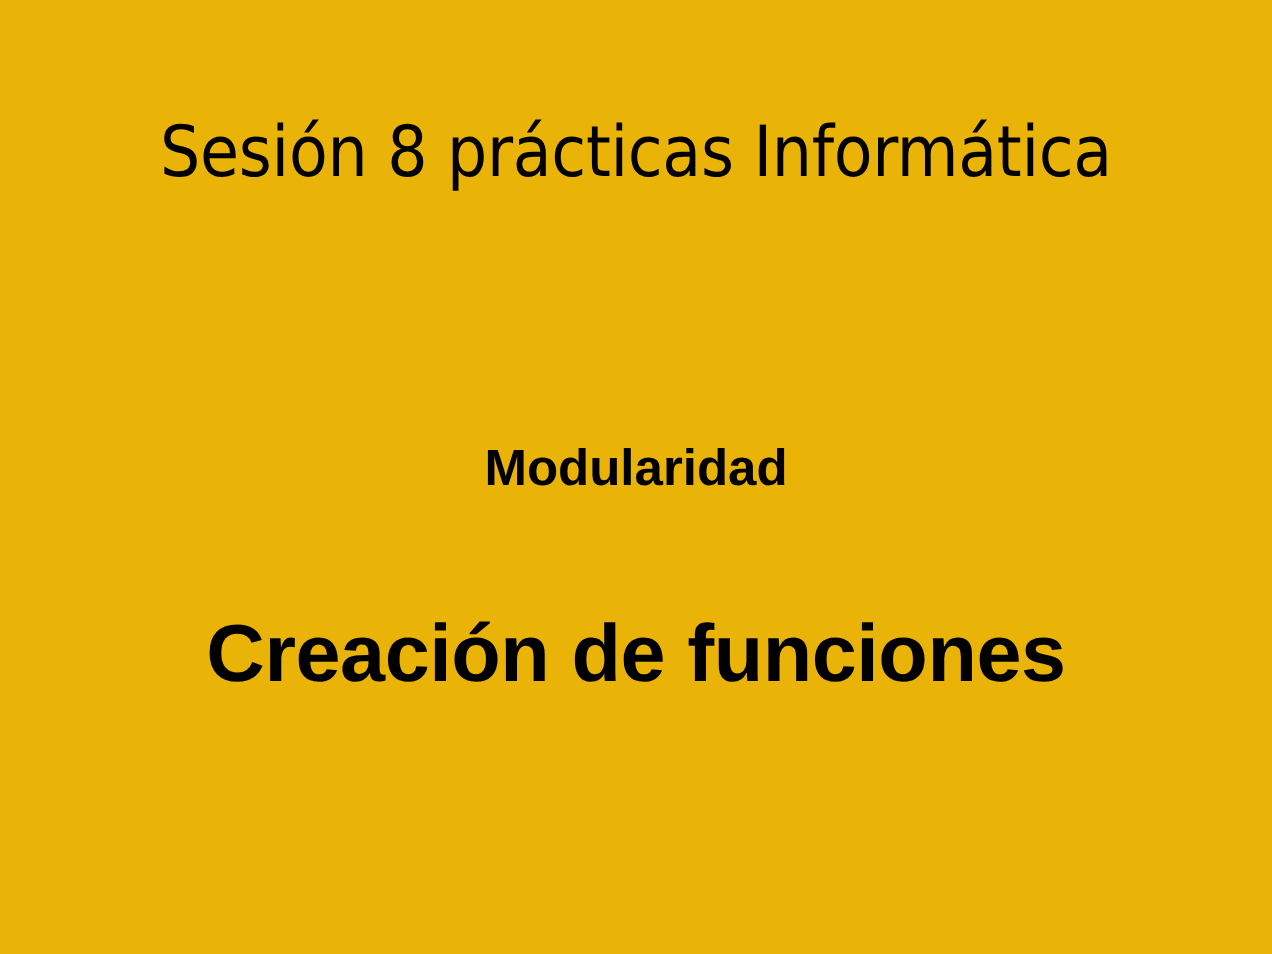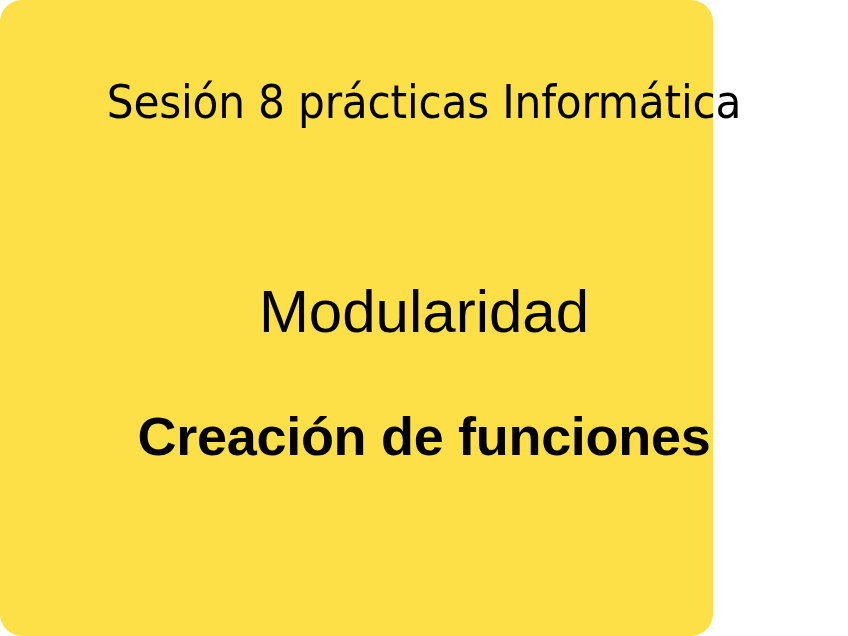--- a/index.html
+++ b/index.html
@@ -10,25 +10,24 @@
     width: 848px;
     height: 636px;
     background: #FFFFFF;
     font-family: "Liberation Sans", sans-serif;
     color: #000000;
     overflow: hidden;
   }
 
   .slide {
     position: relative;
-    width: 713px;
+    width: 848px;
     height: 636px;
-    background: #fde047;
+    background: #eab308;
     box-sizing: border-box;
-    border-radius: 22px;
   }
 
   
   .slide-title {
     position: absolute;
     left: 0;
     top: 76px;
     width: 848px;
     text-align: center;
     font-family: "DejaVu Sans Condensed", "Liberation Sans Narrow", "Liberation Sans", sans-serif;
@@ -51,22 +50,22 @@
 
   .body-line {
     width: 848px;
     text-align: center;
     color: #000000;
     white-space: nowrap;
   }
 
   .body-line-1 {
     font-family: "Liberation Sans", sans-serif;
-    font-weight: 400;
-    font-size: 60px;
+    font-weight: 700;
+    font-size: 34px;
     line-height: 48px;
     letter-spacing: 0px;
   }
 
   .body-line-spacer {
     height: 76px;
   }
 
   .body-line-2 {
     font-family: "Liberation Sans Narrow", "Liberation Sans", sans-serif;

